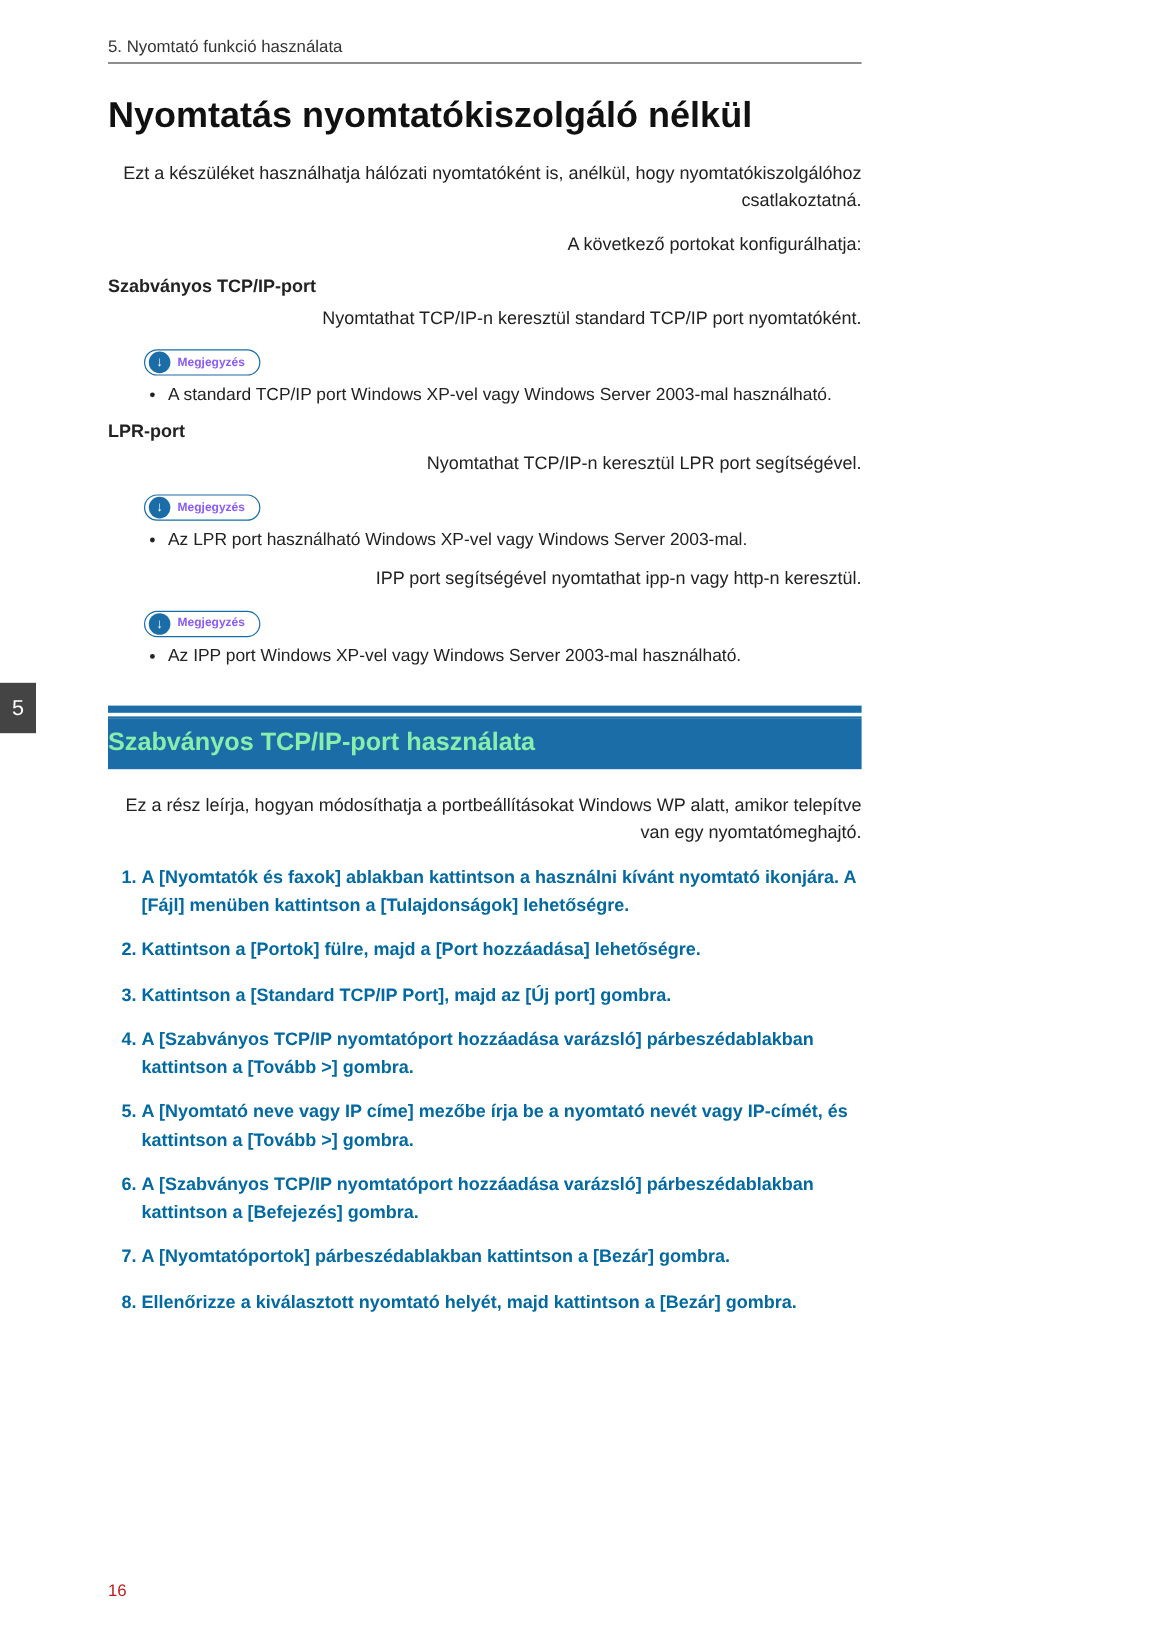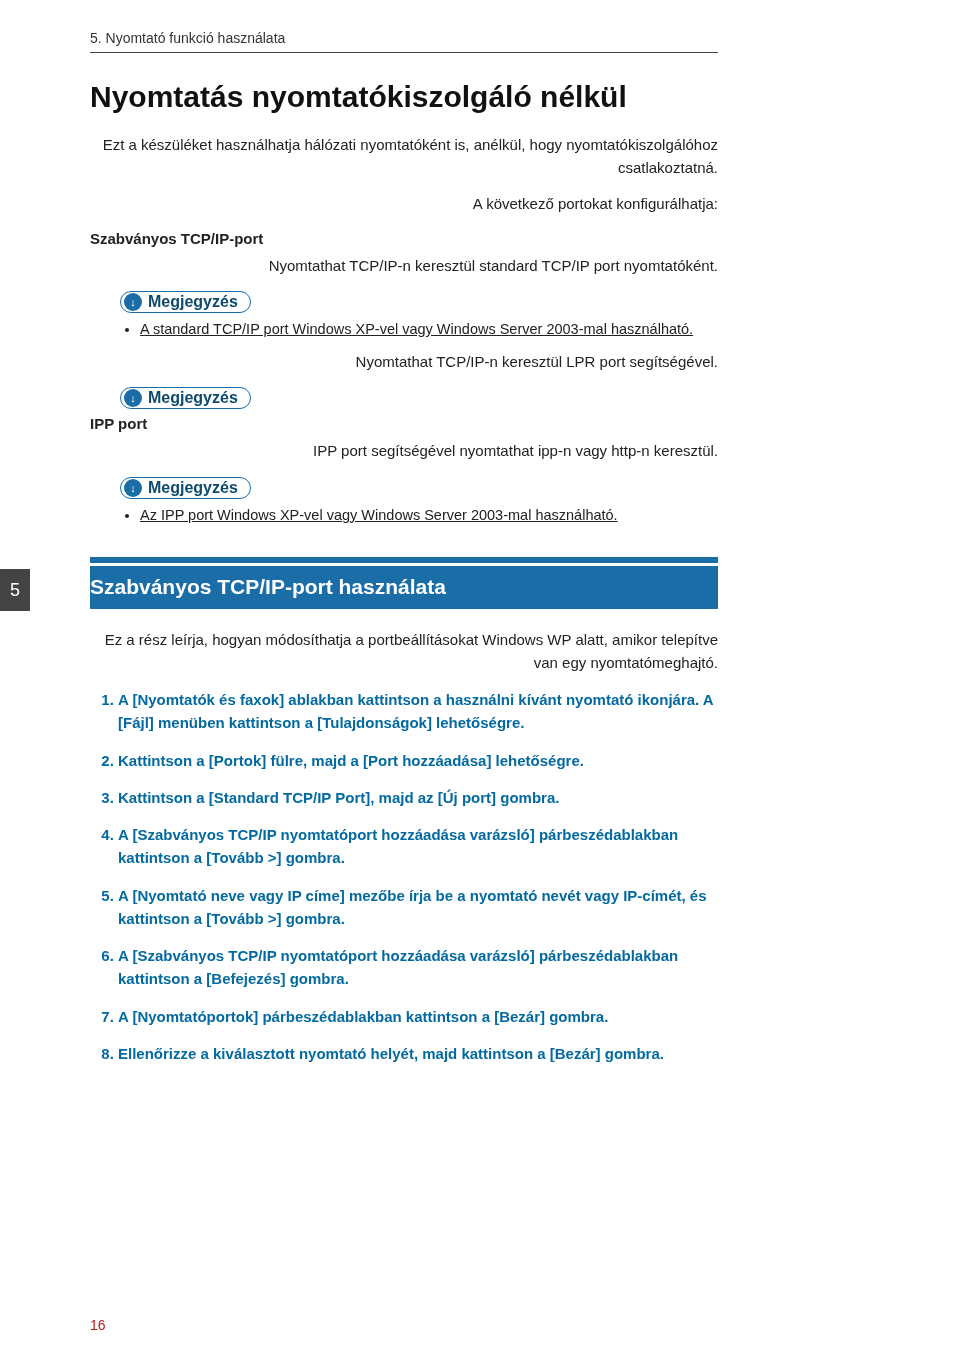--- a/index.html
+++ b/index.html
@@ -62,32 +62,31 @@
     border-radius: 50%;
     background: #1b6da8;
     color: #fff;
     display: inline-flex;
     align-items: center;
     justify-content: center;
     font-size: 11px;
     margin-right: 6px;
   }
   .note-label {
-    color: #0c4a6e;
-    font-weight: 600;
-    font-size: 16px;
+    color: #8b5cf6;
+    font-weight: 600;
+    font-size: 10px;
   }
   ul.note-bullets {
     margin: 4px 0 10px 0;
     padding-left: 20px;
   }
   ul.note-bullets li {
     font-size: 14.5px;
     line-height: 1.5;
-    text-decoration: underline;
   }
   .side-tab {
     position: absolute;
     left: 0;
     top: 569px;
     width: 30px;
     height: 42px;
     background: #444;
     color: #fff;
     display: flex;
@@ -114,21 +113,21 @@
     color: #fff;
     text-shadow:
       -1px -1px 0 #1b6da8,
        1px -1px 0 #1b6da8,
       -1px  1px 0 #1b6da8,
        1px  1px 0 #1b6da8;
   }
   
   .heading-final .hf-text {
     text-shadow:none;
-    color:#ffffff;
+    color:#86efac;
     background:#1b6da8;
     display:block;
     padding:8px 0 10px 0;
     margin-top:0;
   }
   .heading-final .hf-thin { margin-top:3px; margin-bottom:0; }
   
 
   
 
@@ -176,31 +175,34 @@
       <span class="note-badge">
         <span class="note-circle">↓</span>
         <span class="note-label">Megjegyzés</span>
       </span>
     </div>
     <ul class="note-bullets">
       <li>A standard TCP/IP port Windows XP-vel vagy Windows Server 2003-mal használható.</li>
     </ul>
   </div>
 
+  <div class="port-head">LPR-port</div>
   <div class="indent">
     <p class="body">Nyomtathat TCP/IP-n keresztül LPR port segítségével.</p>
     <div class="note-row">
       <span class="note-badge">
         <span class="note-circle">↓</span>
         <span class="note-label">Megjegyzés</span>
       </span>
     </div>
-  </div>
-
-  <div class="port-head">IPP port</div>
+    <ul class="note-bullets">
+      <li>Az LPR port használható Windows XP-vel vagy Windows Server 2003-mal.</li>
+    </ul>
+  </div>
+
   <div class="indent">
     <p class="body">IPP port segítségével nyomtathat ipp-n vagy http-n keresztül.</p>
     <div class="note-row">
       <span class="note-badge">
         <span class="note-circle">↓</span>
         <span class="note-label">Megjegyzés</span>
       </span>
     </div>
     <ul class="note-bullets">
       <li>Az IPP port Windows XP-vel vagy Windows Server 2003-mal használható.</li>

